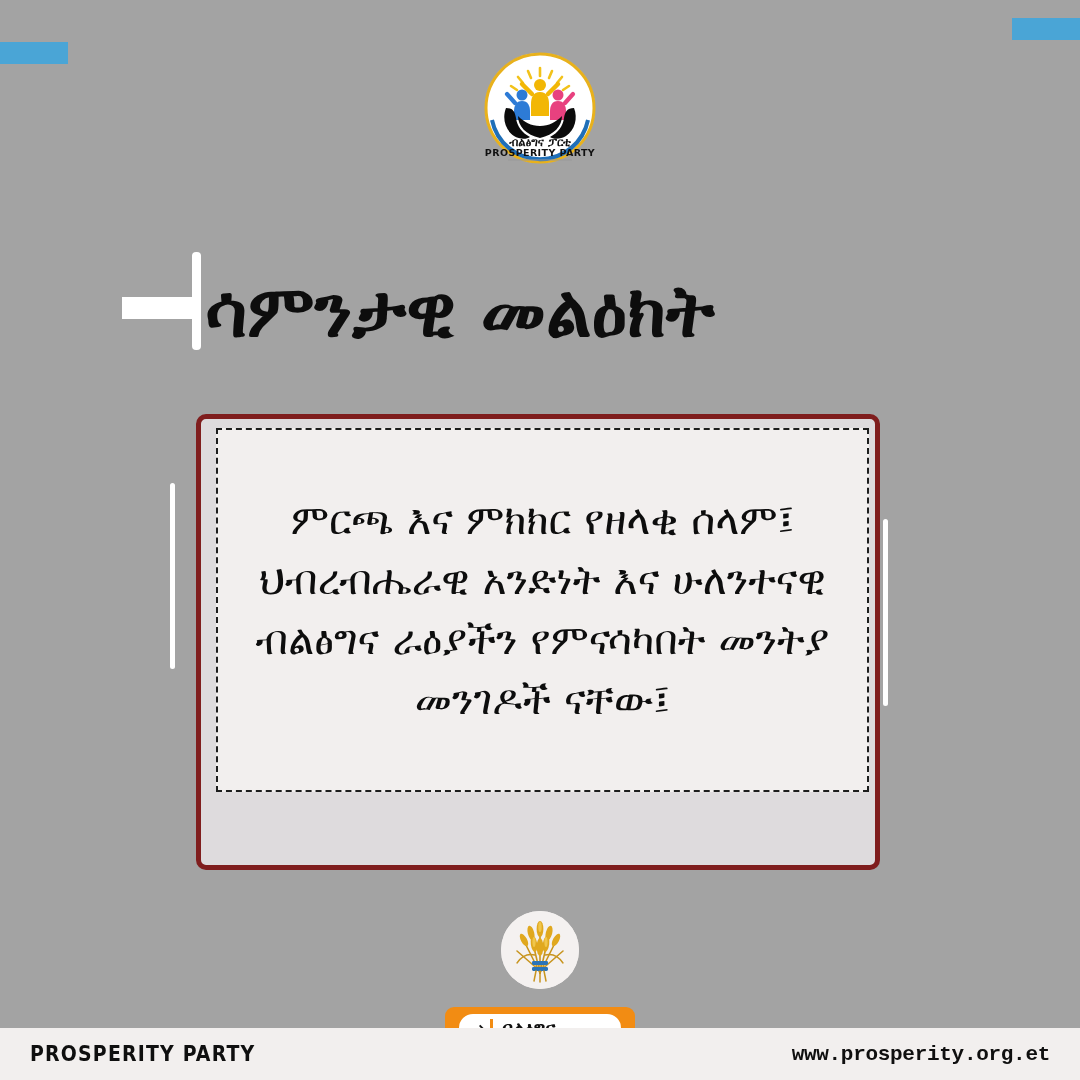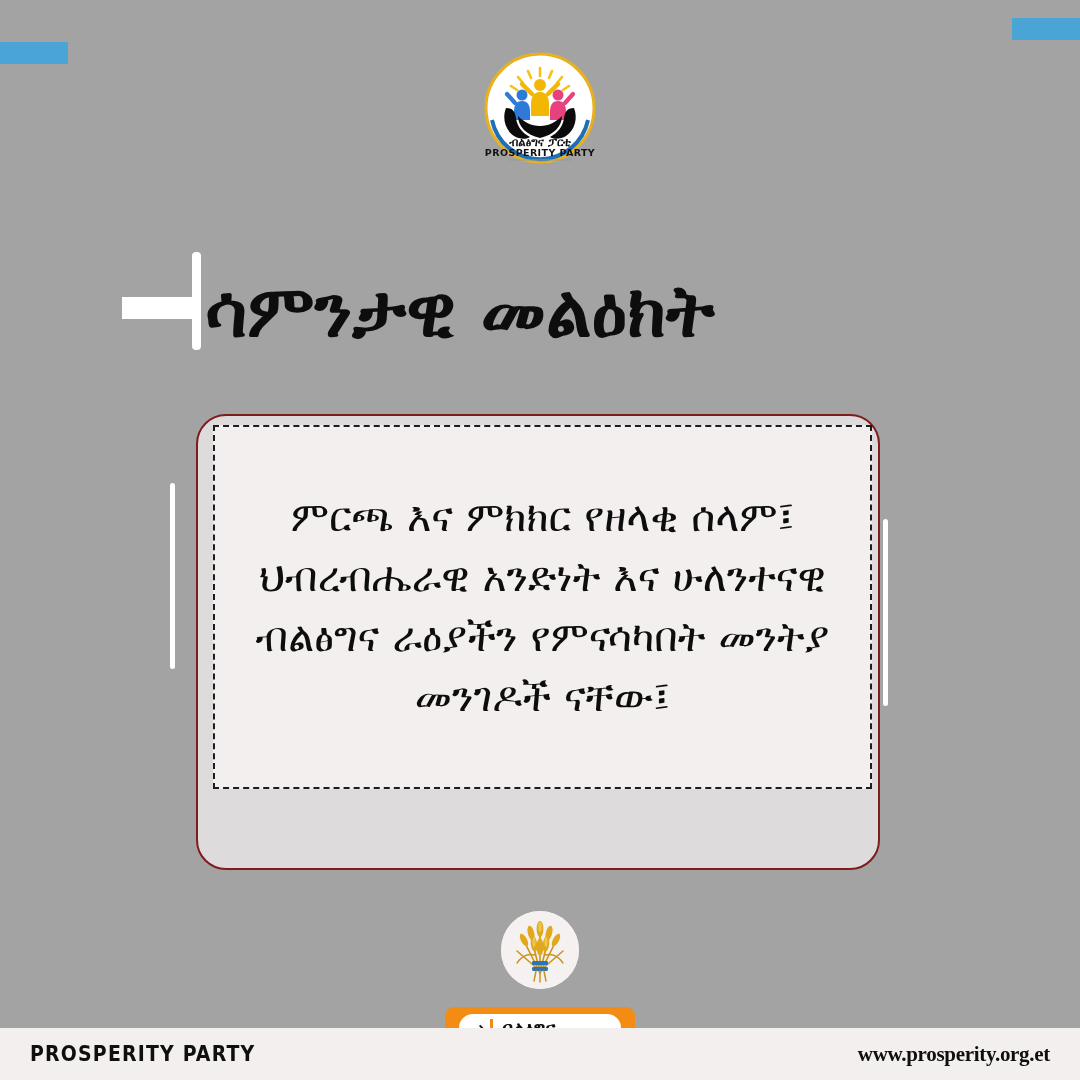--- a/index.html
+++ b/index.html
@@ -87,22 +87,22 @@
   .side-tick-right { left: 883px; top: 519px; height: 187px; }
 
   
   .card {
     position: absolute;
     left: 196px;
     top: 414px;
     width: 684px;
     height: 456px;
     background: #dedbdd;
-    border: 2px solid #7f1d1d;
-    border-radius: 30px;
+    border: 5px solid #7f1d1d;
+    border-radius: 10px;
     box-sizing: border-box;
   }
   .card-inner {
     position: absolute;
     left: 15px;
     top: 9px;
     right: 6px;
     height: 364px;
     background: #f2efee;
     border: 2px dashed #1d1d1d;
@@ -199,21 +199,21 @@
     font-size: 21px;
     font-weight: 700;
     color: #0f0f0f;
     letter-spacing: 1.2px;
     font-family: "DejaVu Sans Condensed", "Liberation Sans Narrow", "Liberation Sans", sans-serif;
   }
   .footer-url {
     font-size: 21px;
     font-weight: 700;
     color: #0f0f0f;
-    font-family: Liberation Serif, serif;
+    font-family: Liberation Mono, monospace;
     letter-spacing: -0.3px;
   }
 </style>
 </head>
 <body>
 
 <div id="poster">
 
   <div class="accent-bar accent-left"></div>
   <div class="accent-bar accent-right"></div>

